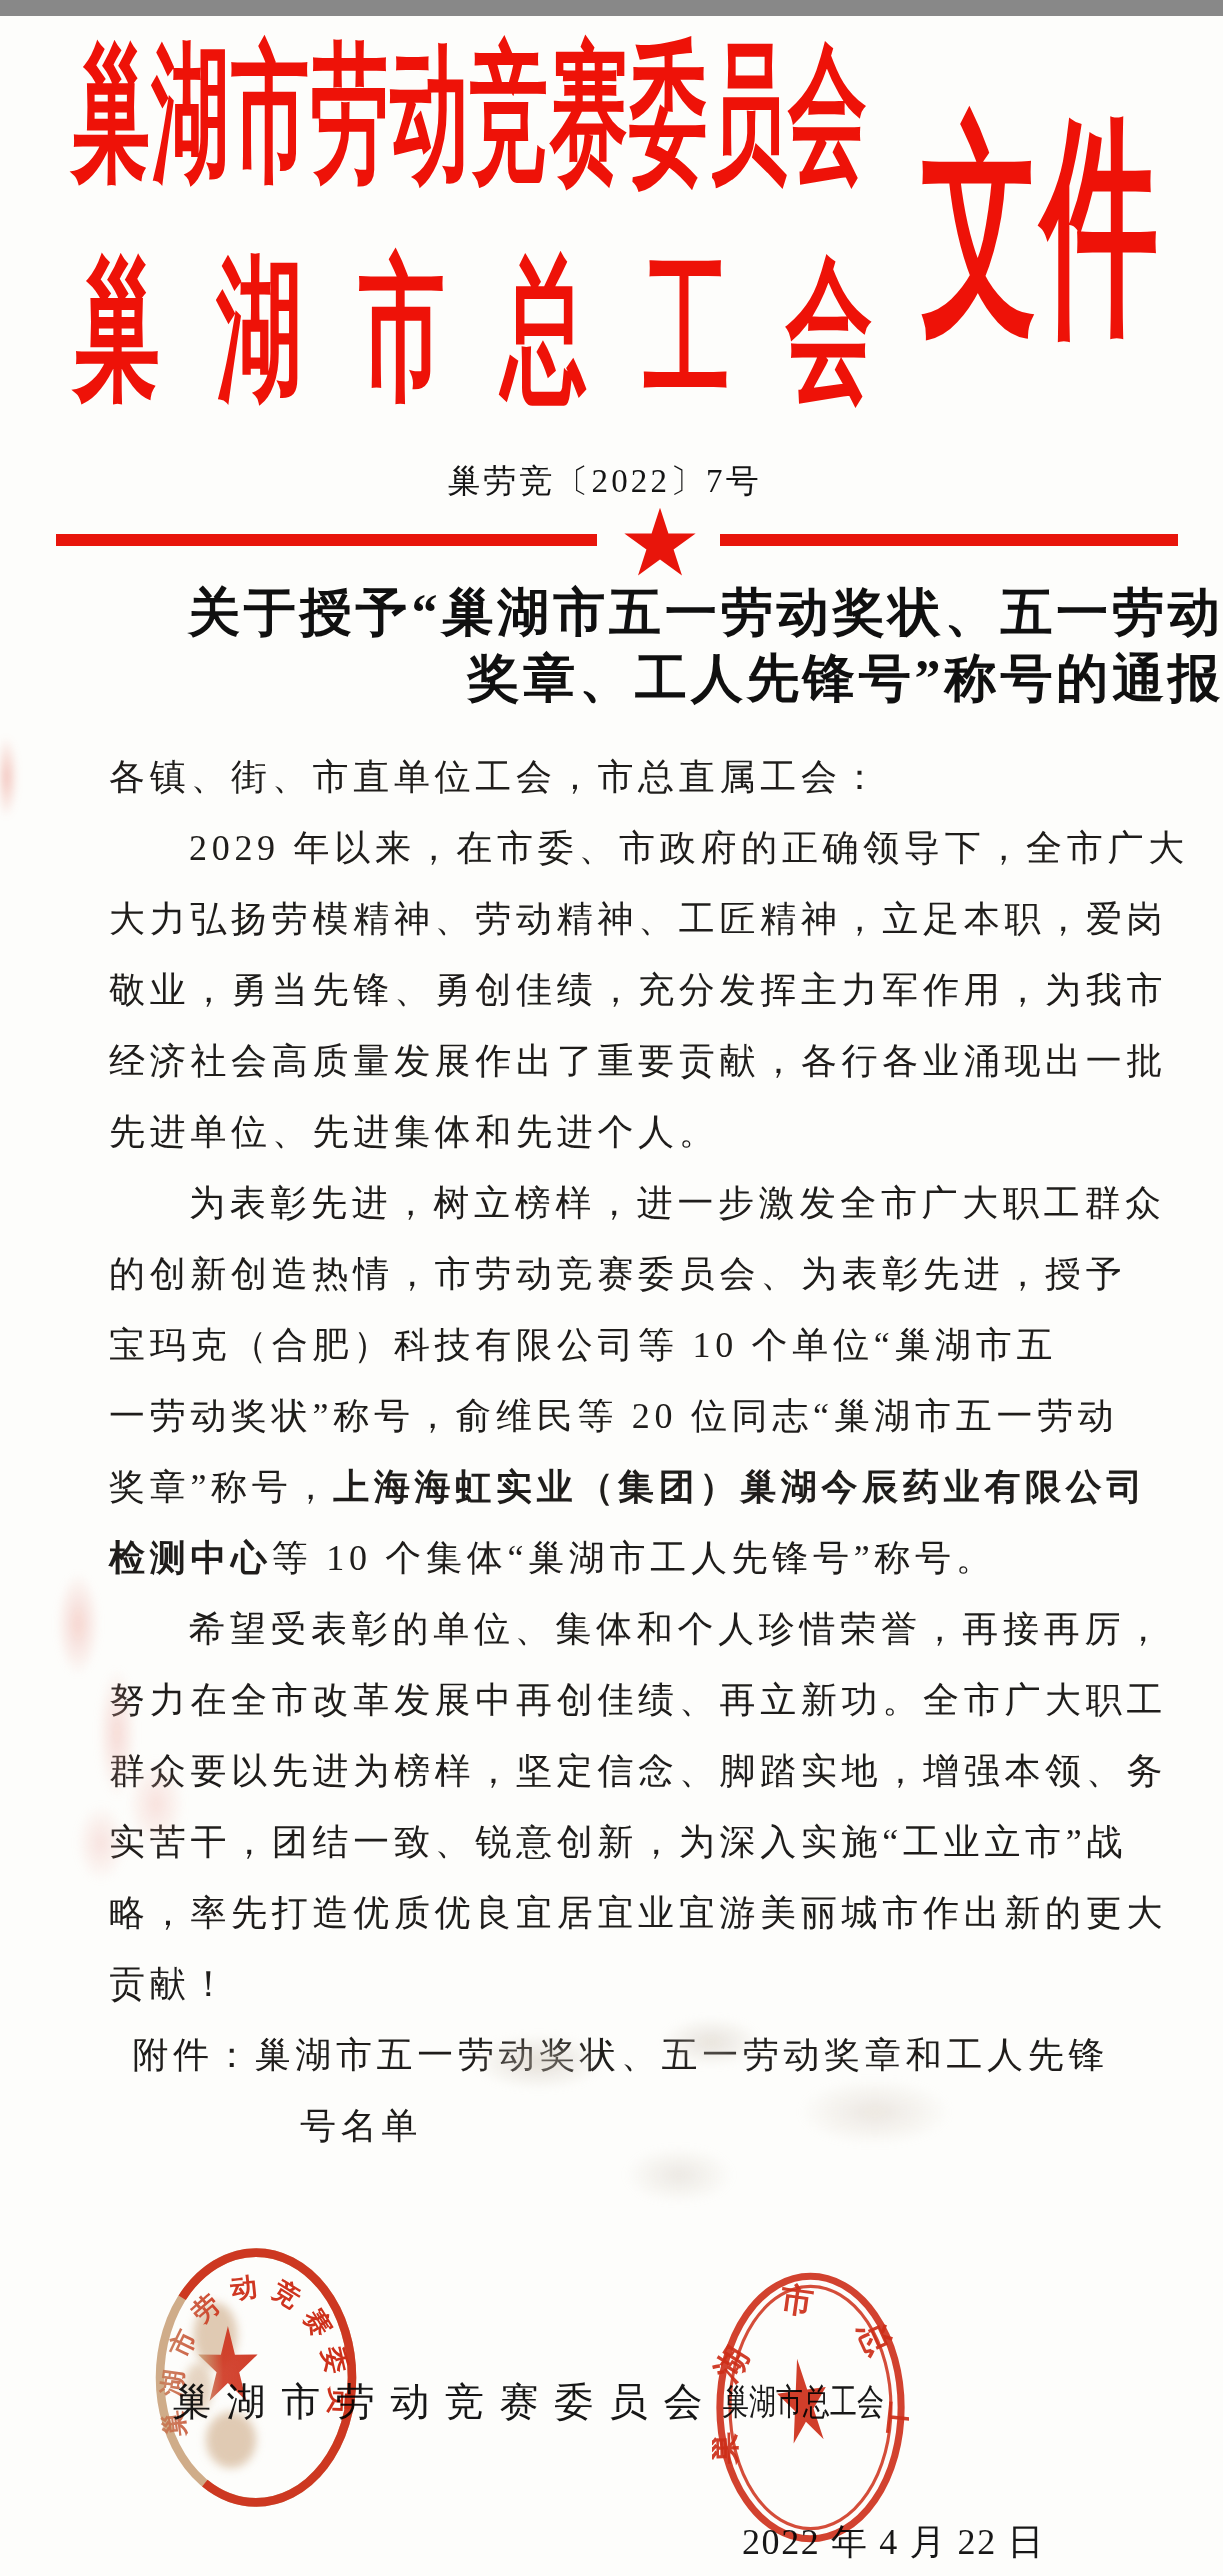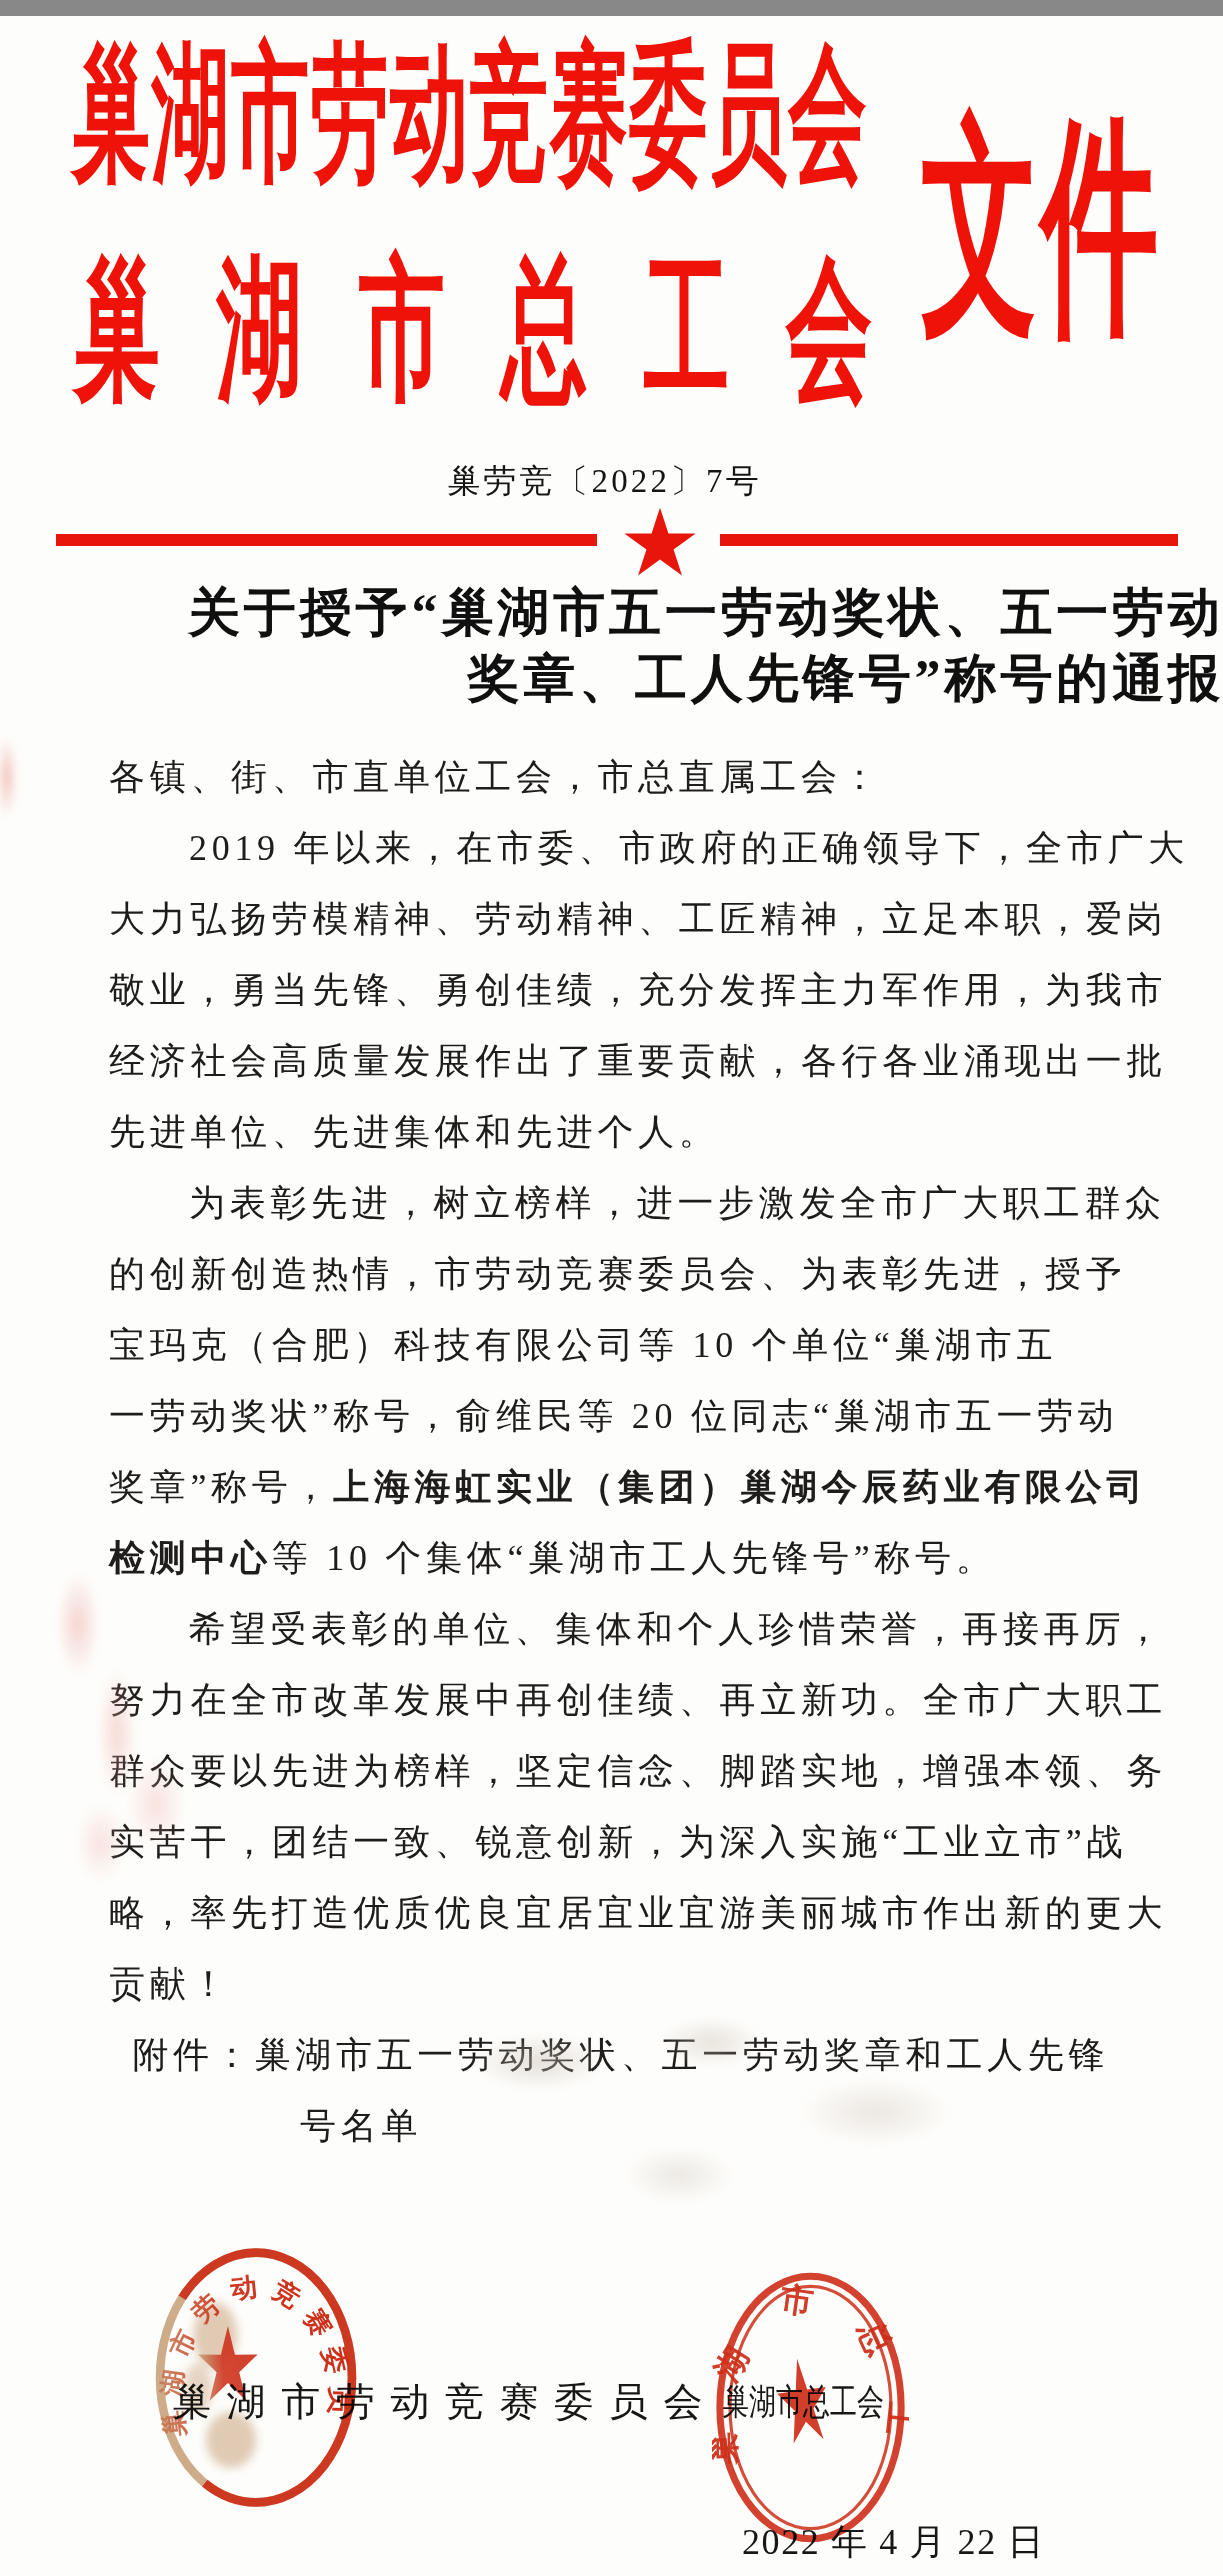--- a/index.html
+++ b/index.html
@@ -112,21 +112,21 @@
     <polygon fill="#e8150b" points="50,2 60.8,35.2 95.7,35.2 67.4,55.7 78.2,88.8 50,68.3 21.8,88.8 32.6,55.7 4.3,35.2 39.2,35.2"></polygon>
   </svg>
 
   <div class="title">
     <div>关于授予“巢湖市五一劳动奖状、五一劳动</div>
     <div>奖章、工人先锋号”称号的通报</div>
   </div>
 
   <div class="body-block">
     <div class="bline"><span>各镇、街、市直单位工会，市总直属工会：</span></div>
-    <div class="bline ind-para"><span>2019 年以来，在市委、市政府的正确领导下，全市广大</span></div>
+    <div class="bline ind-para"><span>2029 年以来，在市委、市政府的正确领导下，全市广大</span></div>
     <div class="bline"><span>大力弘扬劳模精神、劳动精神、工匠精神，立足本职，爱岗</span></div>
     <div class="bline"><span>敬业，勇当先锋、勇创佳绩，充分发挥主力军作用，为我市</span></div>
     <div class="bline"><span>经济社会高质量发展作出了重要贡献，各行各业涌现出一批</span></div>
     <div class="bline"><span>先进单位、先进集体和先进个人。</span></div>
     <div class="bline ind-para"><span>为表彰先进，树立榜样，进一步激发全市广大职工群众</span></div>
     <div class="bline"><span>的创新创造热情，市劳动竞赛委员会、为表彰先进，授予</span></div>
     <div class="bline"><span>宝玛克（合肥）科技有限公司等 10 个单位“巢湖市五</span></div>
     <div class="bline"><span>一劳动奖状”称号，俞维民等 20 位同志“巢湖市五一劳动</span></div>
     <div class="bline"><span>奖章”称号，</span><span class="bd">上海海虹实业（集团）巢湖今辰药业有限公司</span></div>
     <div class="bline"><span class="bd">检测中心</span><span>等 10 个集体“巢湖市工人先锋号”称号。</span></div>

